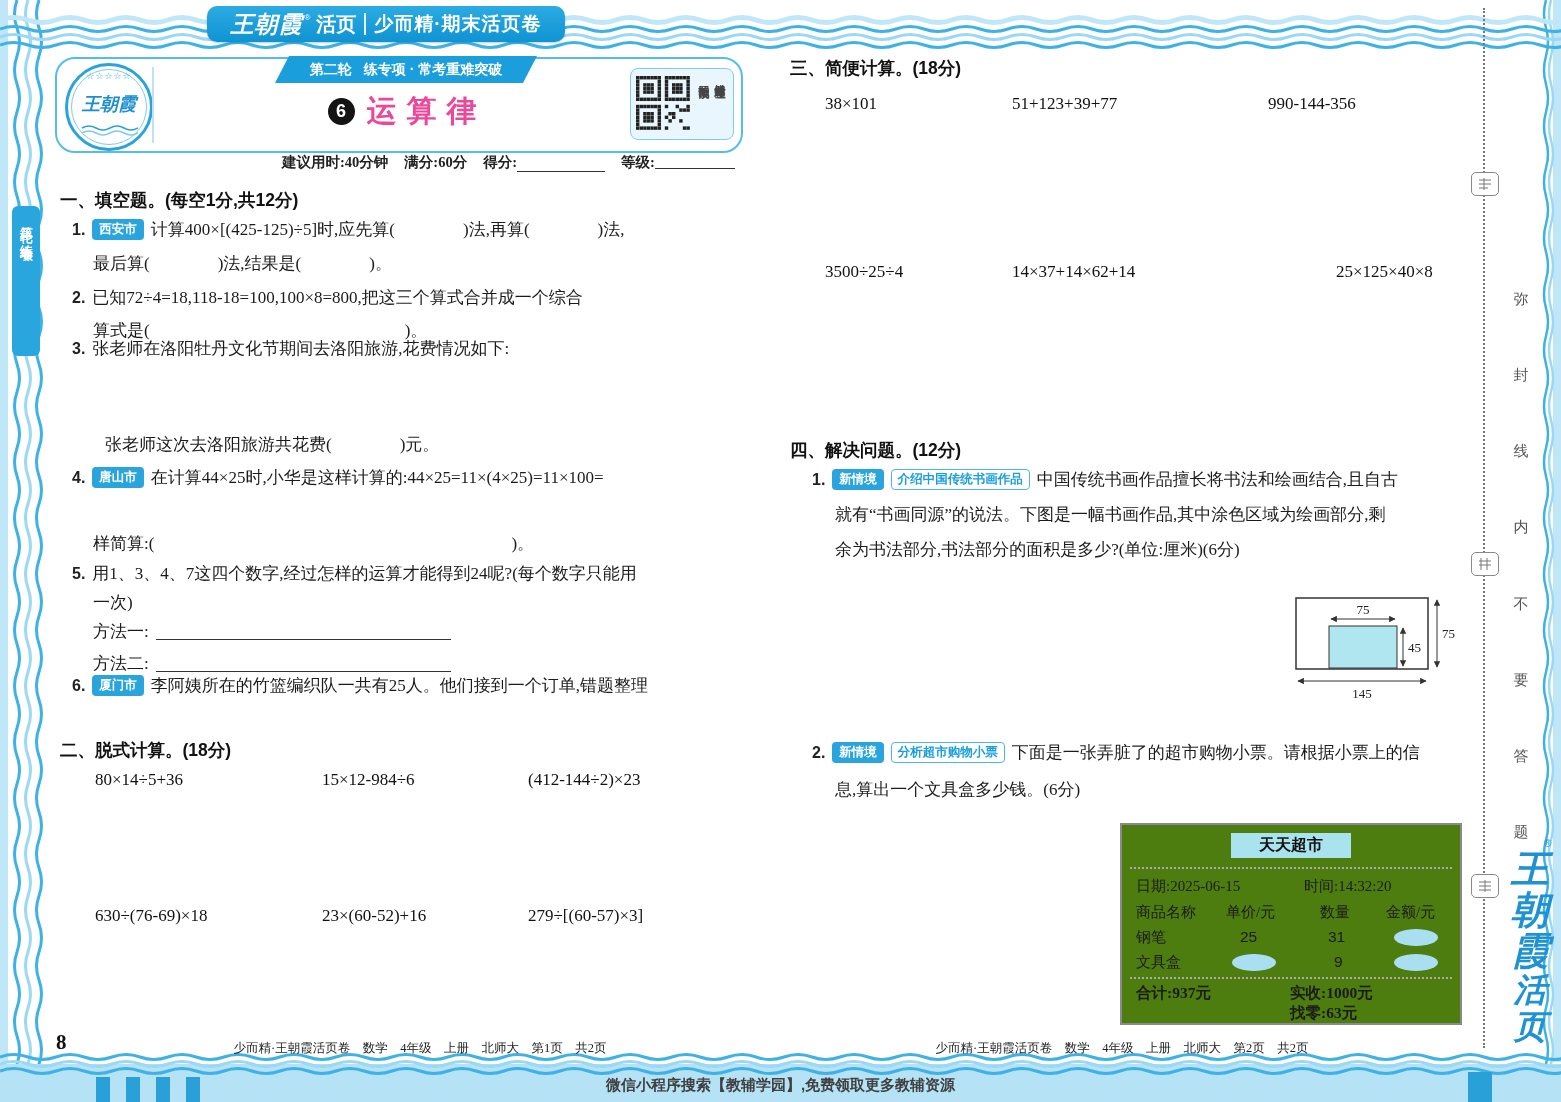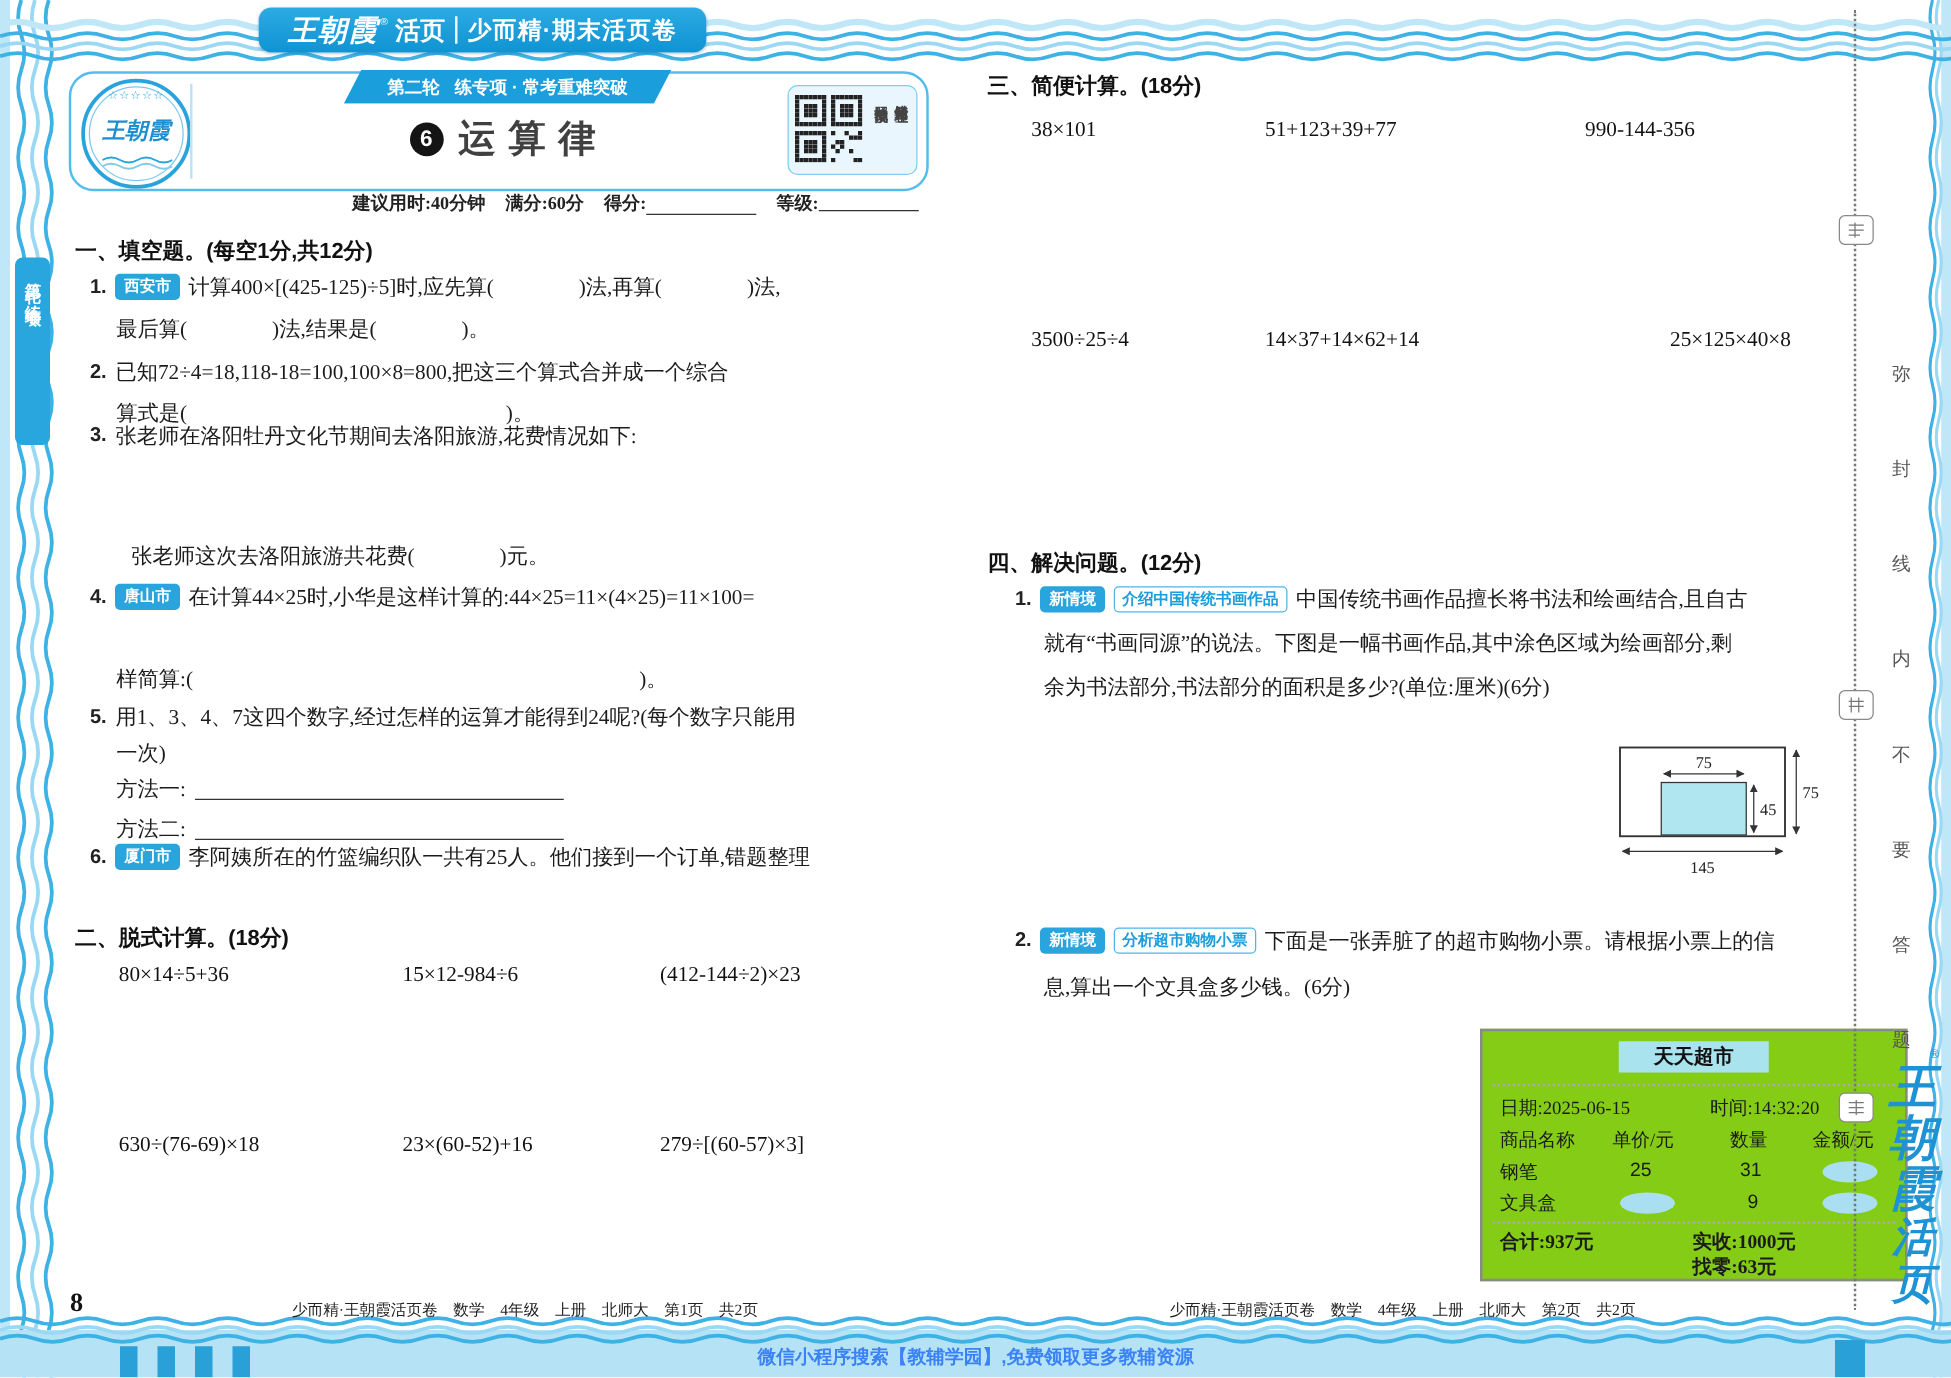--- a/index.html
+++ b/index.html
@@ -27,21 +27,21 @@
   .logo-name{position:absolute;top:26px;width:100%;text-align:center;
     font:italic bold 18px "DejaVu Serif",serif;color:#1d8fd0;}
   .logo-waves{position:absolute;left:12px;bottom:10px;}
   .round-banner{position:absolute;left:218px;top:-3px;width:262px;height:27px;background:#1b9edc;
     clip-path:polygon(14px 0,100% 0,calc(100% - 14px) 100%,0 100%);display:flex;align-items:center;
     justify-content:center;gap:12px;color:#fff;font:bold 14px "Liberation Sans",sans-serif;z-index:2;}
   .lesson-title{position:absolute;left:205px;top:32px;width:290px;display:flex;align-items:center;
     justify-content:center;gap:12px;}
   .circle-num{width:27px;height:27px;border-radius:50%;background:#141414;color:#fff;
     font:bold 18px "Liberation Sans",sans-serif;display:inline-flex;align-items:center;justify-content:center;}
-  .lesson-name{font:bold 30px "Liberation Sans",sans-serif;letter-spacing:10px;color:#404040;}
+  .lesson-name{font:bold 30px "Liberation Sans",sans-serif;letter-spacing:10px;color:#ec4899;}
   .qr-box{position:absolute;left:573px;top:9px;width:102px;height:70px;background:#e9f6fd;
     border:1.5px solid #7fcdf0;border-radius:8px;}
   #qr{position:absolute;left:5px;top:7px;}
   .qr-cap{position:absolute;top:7px;writing-mode:vertical-lr;text-orientation:upright;
     font:bold 11px "Liberation Sans",sans-serif;color:#444;letter-spacing:1px;}
   
   .meta{position:absolute;left:282px;top:153px;display:flex;align-items:flex-end;gap:16px;
     font:bold 14.5px "Liberation Serif",serif;color:#222;}
   .uline{display:inline-block;border-bottom:1.5px solid #333;height:15px;}
   
@@ -55,21 +55,21 @@
   .badge-outline{font:bold 12.5px "Liberation Sans",sans-serif;color:#1b9edc;background:#fff;
     border:1.5px solid #4db5e8;padding:1px 6px;border-radius:4px;white-space:nowrap;}
   .expr{position:absolute;font:17px "Liberation Serif",serif;color:#111;white-space:pre;}
   .cost-table{position:absolute;left:176px;top:362px;border-collapse:collapse;}
   .cost-table td{border:1.6px solid #333;width:119px;height:30px;text-align:center;
     font:16px "Liberation Serif",serif;}
   
   .diagram{position:absolute;left:1276px;top:586px;}
   .dimtext{font:13px "Liberation Serif",serif;fill:#222;}
   
-  .receipt{position:absolute;left:1184px;top:823px;width:338px;height:198px;background:#84cc16;
+  .receipt{position:absolute;left:1120px;top:823px;width:338px;height:198px;background:#4d7c0f;
     border:2px solid #8a8a8a;}
   .rc-title{position:absolute;left:50%;transform:translateX(-50%);top:8px;background:#a9e3ee;
     padding:2px 28px;font:bold 16px "Liberation Sans",sans-serif;color:#111;white-space:nowrap;}
   .rc-dot{position:absolute;left:8px;right:8px;border-top:2px dotted #aaa;}
   .rc-t{position:absolute;font:15px "Liberation Serif",serif;white-space:nowrap;}
   .rc-num{position:absolute;font:15.5px "Liberation Sans",sans-serif;}
   .rc-blob{position:absolute;width:44px;height:17px;background:#a9dff0;border-radius:50%;}
   .rc-total{position:absolute;font:bold 15.5px "Liberation Serif",serif;white-space:nowrap;}
   
   .side-tab{position:absolute;left:12px;top:206px;width:28px;height:150px;background:#2aa6de;
@@ -86,21 +86,21 @@
   .vlogo{position:absolute;left:1506px;top:848px;width:48px;display:flex;flex-direction:column;
     align-items:center;color:#1e92d2;font-family:"DejaVu Serif",serif;font-style:italic;font-weight:bold;}
   .vlogo .big{font-size:38px;line-height:41px;}
   .vlogo .small{font-size:33px;line-height:37px;}
   .vlogo-reg{position:absolute;left:1544px;top:838px;font:10px "Liberation Sans",sans-serif;color:#1e92d2;}
   
   .footer-line{position:absolute;top:1040px;width:500px;text-align:center;
     font:12.5px "Liberation Serif",serif;color:#222;white-space:pre;}
   .page-no{position:absolute;left:56px;top:1030px;font:bold 21px "Liberation Serif",serif;color:#111;}
   .promo{position:absolute;left:0;top:1076px;width:1561px;text-align:center;z-index:2;
-    font:bold 15px "Liberation Sans",sans-serif;color:#3b82f6;}
+    font:bold 15px "Liberation Sans",sans-serif;color:#404040;}
   .bind-bar{position:absolute;top:1077px;width:14px;height:25px;background:#2aa0d9;z-index:2;}
   .corner-rect{position:absolute;left:1468px;top:1072px;width:24px;height:30px;background:#2aa0d9;z-index:2;}
 </style>
 </head>
 <body>
 
 <div id="page">
   <svg id="decor" width="1561" height="1102">
       <rect x="0" y="0" width="8" height="1062" fill="#bfe7f7"></rect>
       <rect x="1553" y="0" width="8" height="1062" fill="#bfe7f7"></rect>

